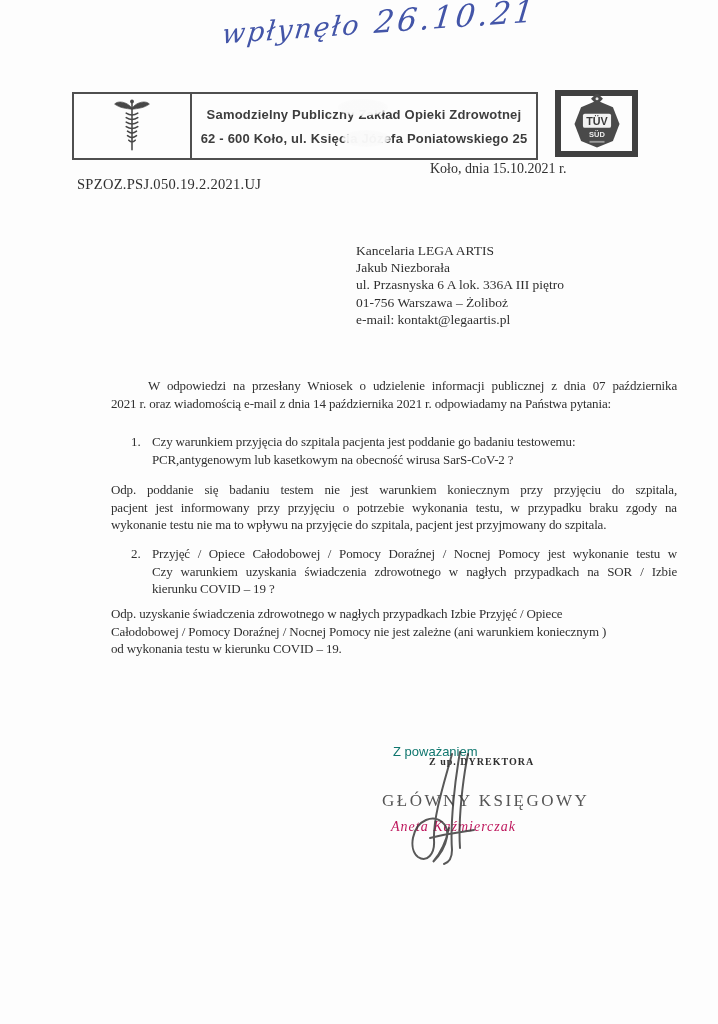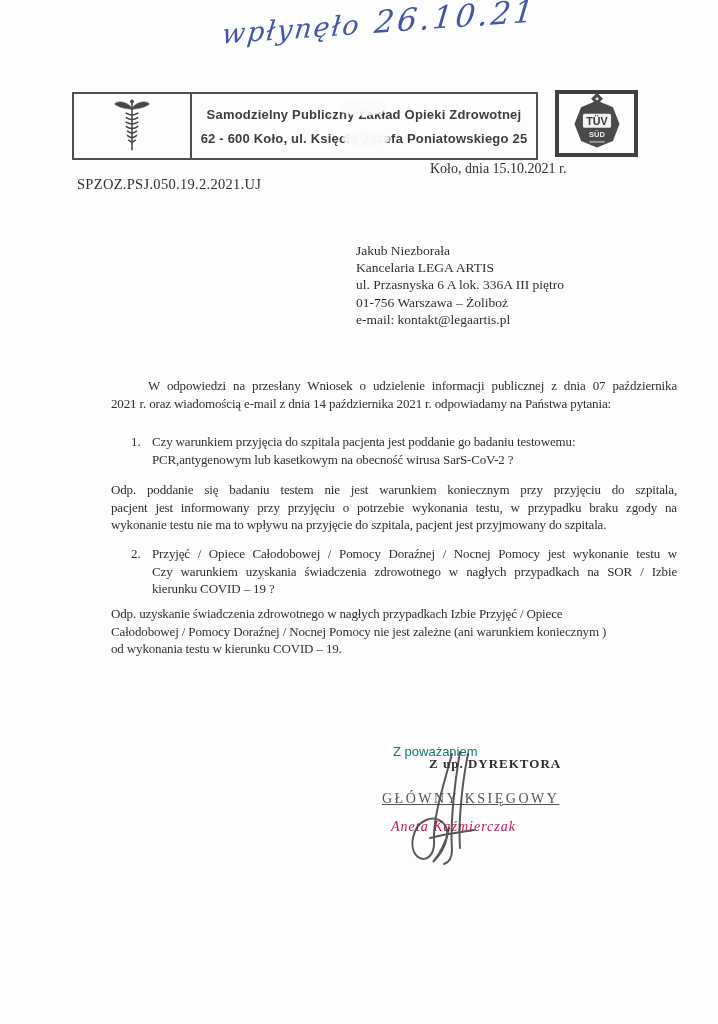--- a/index.html
+++ b/index.html
@@ -43,40 +43,40 @@
     letter-spacing:0.2px;
   }
   .smudge{
     position:absolute;border-radius:50%;
     background:radial-gradient(ellipse at center, rgba(250,250,250,0.97) 55%, rgba(250,250,250,0) 100%);
   }
   .smudge1{left:146px;top:5px;width:50px;height:17px;}
   .smudge2{left:150px;top:36px;width:48px;height:17px;}
   .tuv-box{
     left:555px;top:90px;width:83px;height:67px;
-    border:4px solid #404040;box-sizing:border-box;
+    border:6px solid #404040;box-sizing:border-box;
     display:flex;align-items:center;justify-content:center;
     background:#fdfdfd;
   }
   
   .date-line{left:430px;top:161px;width:220px;text-align:left;font-size:14px;color:#2f2f2f;}
   .ref-line{left:77px;top:176px;font-size:14.5px;color:#2f2f2f;letter-spacing:0.3px;}
   
   .recipient{left:356px;top:242px;font-size:13.5px;line-height:17.2px;color:#2f2f2f;}
   
   .para{font-size:13px;line-height:17.5px;color:#303030;margin-left:34px;}
   .pline{white-space:nowrap;letter-spacing:-0.15px;}
   .just{text-align:justify;text-align-last:justify;white-space:normal;}
   .indent{padding-left:37px;}
   .qrow{display:grid;grid-template-columns:21px 525px;}
   .qnum{white-space:nowrap;}
   
   .regards{left:393px;top:744px;font-family:"Liberation Sans", sans-serif;font-size:13px;color:#0f766e;}
-  .on-behalf{left:429px;top:756px;font-size:13px;font-weight:bold;letter-spacing:1px;color:#2e2e2e;}
-  .gk-title{left:382px;top:791px;font-size:14px;letter-spacing:2.5px;color:#555;text-decoration:underline;}
+  .on-behalf{left:429px;top:756px;font-size:10px;font-weight:bold;letter-spacing:1px;color:#2e2e2e;}
+  .gk-title{left:382px;top:791px;font-size:17px;letter-spacing:2.5px;color:#555;}
   .sig-name{left:391px;top:819px;font-size:14px;font-style:italic;letter-spacing:1px;color:#be185d;}
   .sig-svg{left:400px;top:750px;}
 </style>
 </head>
 <body>
 
 <div class="page">
 
   <div class="abs hand-note">
     <span class="hand-word">wpłynęło</span><span class="hand-date">26.10.21</span>
@@ -117,22 +117,22 @@
       <text x="30" y="33" text-anchor="middle" font-family="Liberation Sans, sans-serif" font-size="11.5" font-weight="bold" fill="#3a3a3a">TÜV</text>
       <text x="30" y="46" text-anchor="middle" font-family="Liberation Sans, sans-serif" font-size="8" font-weight="bold" fill="#ededed">SÜD</text>
       <rect x="22" y="50" width="16" height="2" fill="#9a9a9a"></rect>
     </svg>
   </div>
 
   <div class="abs date-line">Koło, dnia 15.10.2021 r.</div>
   <div class="abs ref-line">SPZOZ.PSJ.050.19.2.2021.UJ</div>
 
   <div class="abs recipient">
+    <div>Kancelaria LEGA ARTIS</div>
     <div>Jakub Niezborała</div>
-    <div>Kancelaria LEGA ARTIS</div>
     <div>ul. Przasnyska 6 A lok. 336A III piętro</div>
     <div>01-756 Warszawa – Żoliboż</div>
     <div>e-mail: kontakt@legaartis.pl</div>
   </div>
 
   <div class="abs para" style="left:77px;top:377px;width:566px;">
     <div class="pline just indent">W odpowiedzi na przesłany Wniosek o udzielenie informacji publicznej z dnia 07 października</div>
     <div class="pline">2021 r. oraz wiadomością e-mail z dnia 14 października 2021 r. odpowiadamy na Państwa pytania:</div>
   </div>
 

